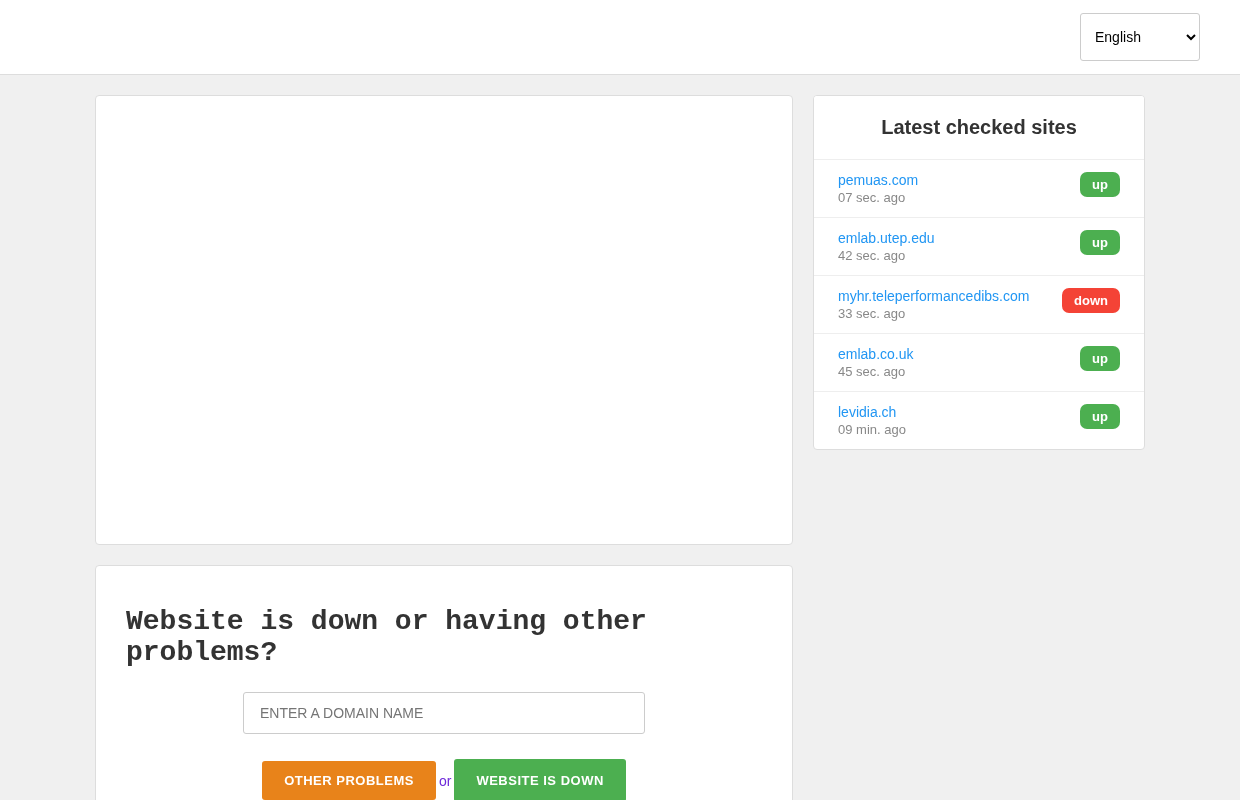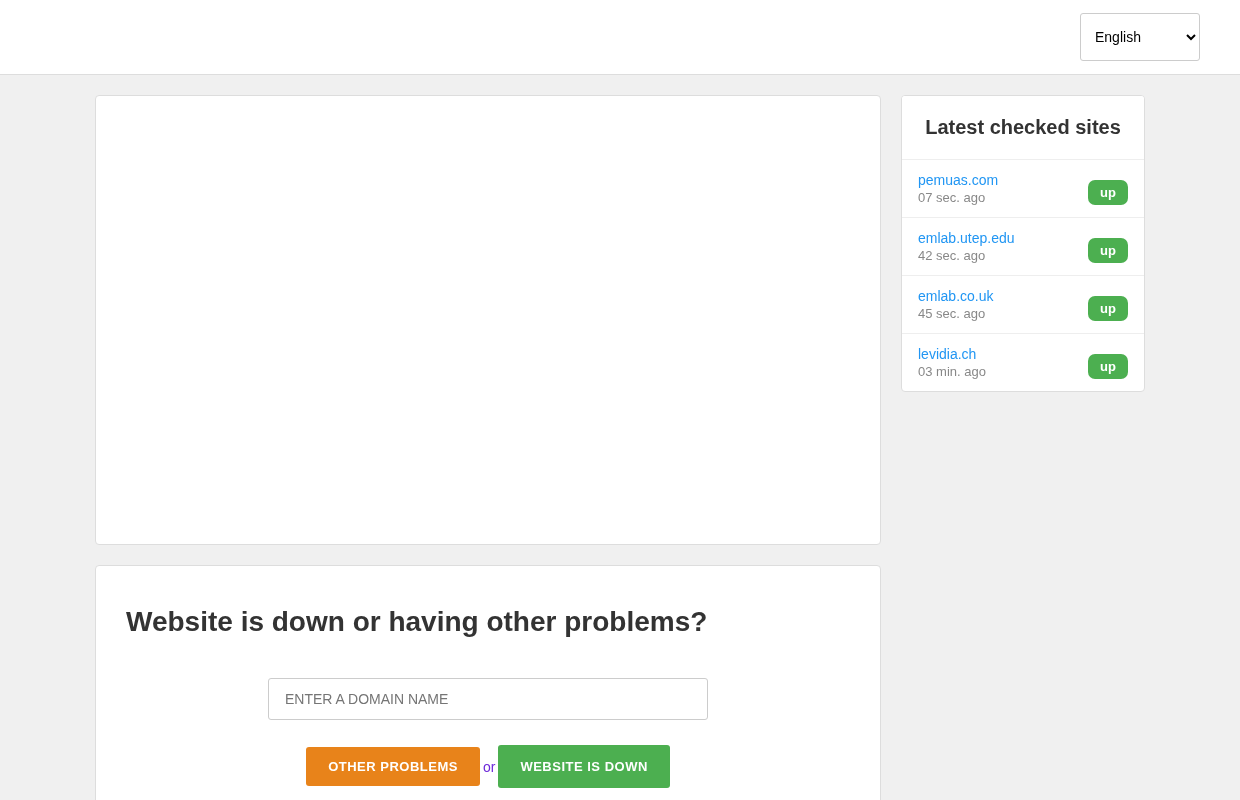--- a/index.html
+++ b/index.html
@@ -63,31 +63,32 @@
       background: #fff;
       border: 1px solid #ddd;
       border-radius: 4px;
       padding: 40px 30px 60px 30px;
     }
 
     .problem-title {
       font-size: 28px;
       font-weight: bold;
       color: #333;
-      margin-bottom: 40px;
+      margin-bottom: 24px;
+      font-family: Liberation Mono, monospace;
     }
 
     .domain-input-container {
       display: flex;
       justify-content: center;
       margin-bottom: 25px;
     }
 
     .domain-input {
-      width: 440px;
+      width: 402px;
       padding: 12px 16px;
       font-size: 14px;
       border: 1px solid #ccc;
       border-radius: 3px;
       outline: none;
       color: #999;
     }
 
     .buttons-row {
       display: flex;
@@ -122,21 +123,21 @@
       letter-spacing: 0.5px;
     }
 
     .or-text {
       font-size: 14px;
       color: #6d28d9;
     }
 
     
     .right-panel {
-      width: 244px;
+      width: 332px;
       flex-shrink: 0;
     }
 
     .latest-sites-box {
       background: #fff;
       border: 1px solid #ddd;
       border-radius: 4px;
       overflow: hidden;
     }
 
@@ -148,23 +149,23 @@
     }
 
     .latest-sites-title {
       font-size: 20px;
       font-weight: bold;
       color: #333;
     }
 
     .site-row {
       display: flex;
-      align-items: flex-end;
+      align-items: flex-start;
       justify-content: space-between;
-      padding: 12px 16px;
+      padding: 12px 24px;
       border-bottom: 1px solid #eee;
     }
 
     .site-row:last-child {
       border-bottom: none;
     }
 
     .site-info {
       display: flex;
       flex-direction: column;
@@ -242,29 +243,36 @@
           </div>
           <div class="site-row">
             <div class="site-info">
               <a class="site-link" href="#">emlab.utep.edu</a>
               <span class="site-time">42 sec. ago</span>
             </div>
             <span class="status-badge status-up">up</span>
           </div>
           <div class="site-row">
             <div class="site-info">
+              <a class="site-link" href="#">myhr.teleperformancedibs.com</a>
+              <span class="site-time">33 sec. ago</span>
+            </div>
+            <span class="status-badge status-down">down</span>
+          </div>
+          <div class="site-row">
+            <div class="site-info">
               <a class="site-link" href="#">emlab.co.uk</a>
               <span class="site-time">45 sec. ago</span>
             </div>
             <span class="status-badge status-up">up</span>
           </div>
           <div class="site-row">
             <div class="site-info">
               <a class="site-link" href="#">levidia.ch</a>
-              <span class="site-time">03 min. ago</span>
+              <span class="site-time">09 min. ago</span>
             </div>
             <span class="status-badge status-up">up</span>
           </div>
         </div>
     </div>
   </div>
 
 </div>
 
 </body></html>

